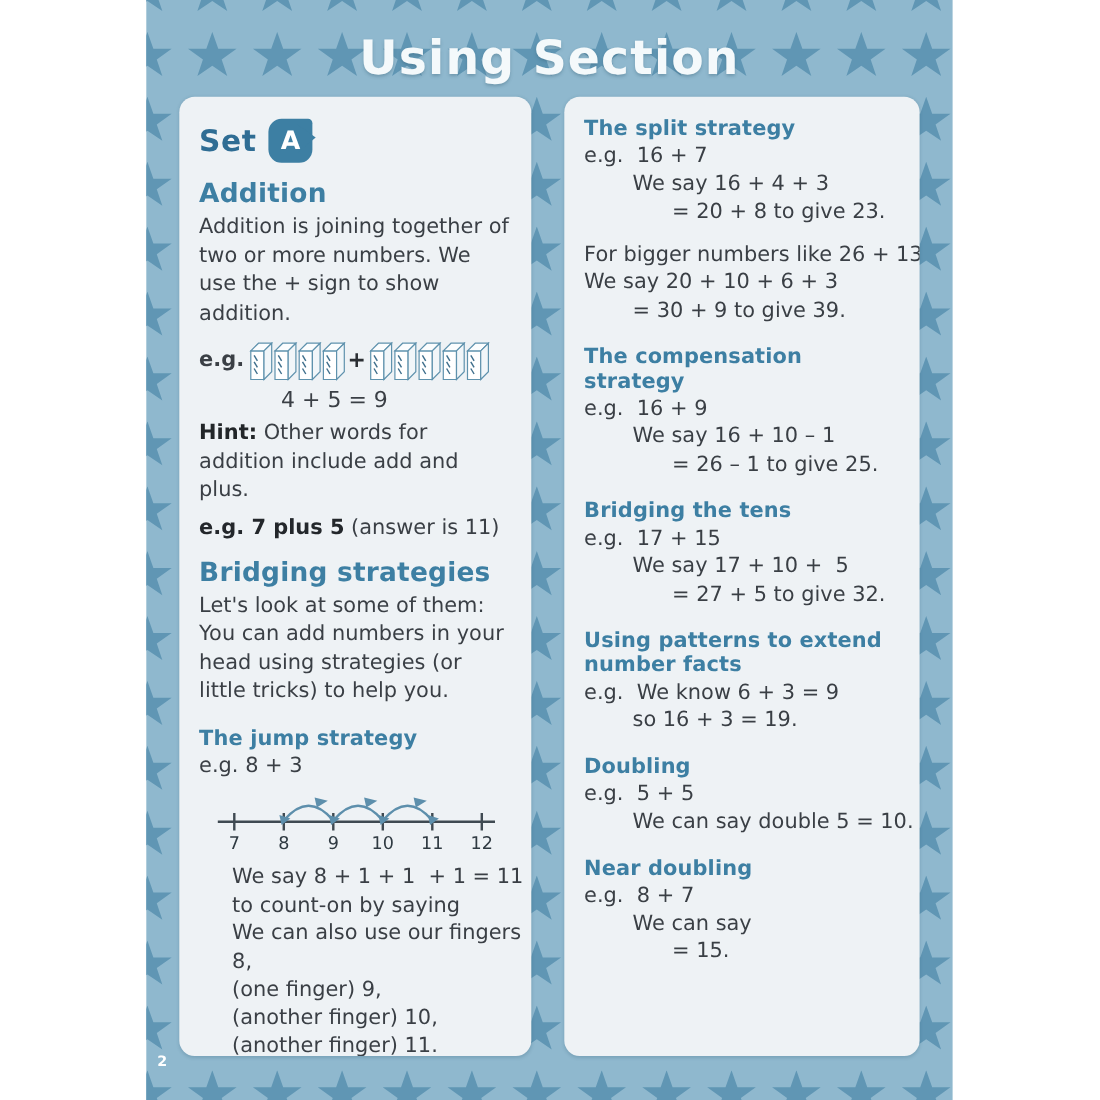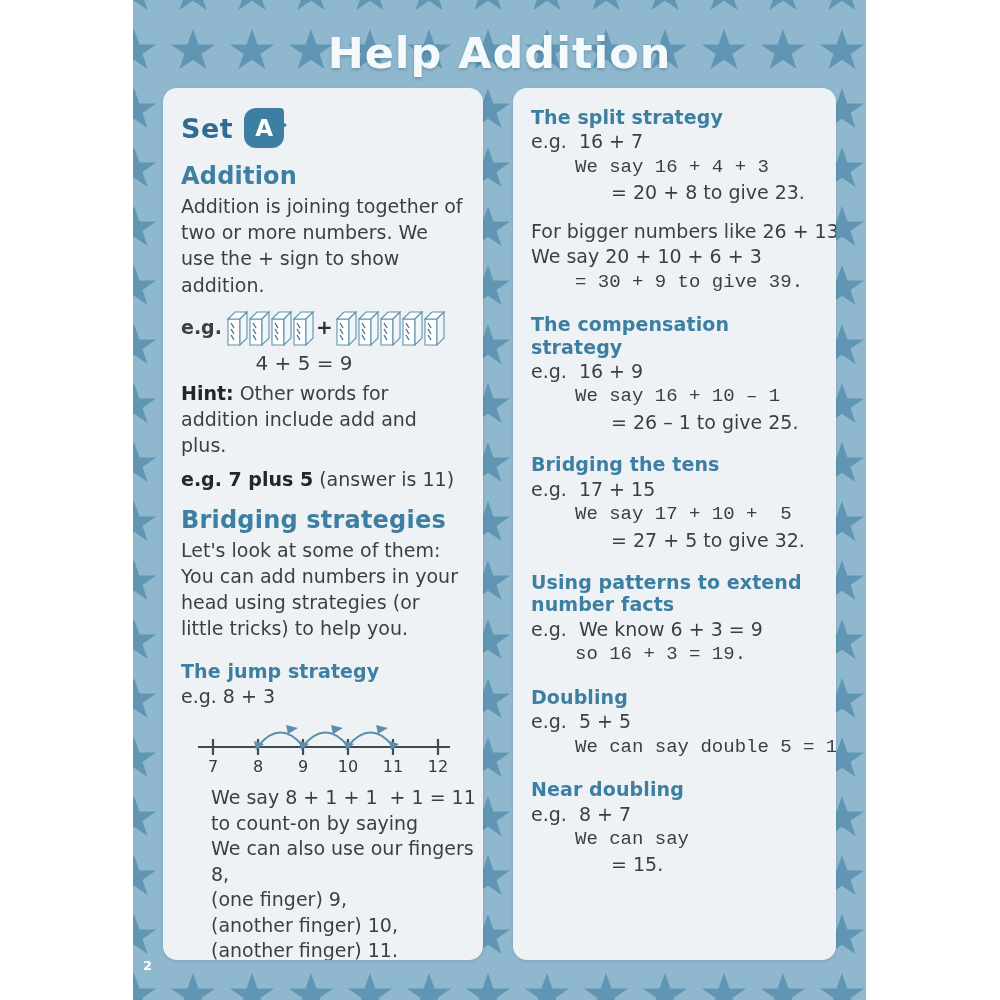--- a/index.html
+++ b/index.html
@@ -162,21 +162,21 @@
   .b { font-weight: bold; color: #222629; }
   .eg-bold { font-weight: bold; color: #23272b; }
 
   .eq-line {
     font-size: 19px;
     color: #3a3f45;
     line-height: 1.34;
     margin: 0;
     white-space: pre;
   }
-  .ind1 { padding-left: 44px; font-family: Liberation Mono, monospace; }
+  .ind1 { padding-left: 44px; }
   .ind2 { padding-left: 80px; }
   .ind-mid { padding-left: 30px; }
   .gap { height: 13px; }
   .gap-sm { height: 7px; }
 
   
   .blocks-row {
     display: flex;
     align-items: center;
     margin: 6px 0 0 0;
@@ -467,21 +467,21 @@
         <div class="star" style="left: 273px; top: 973px;"></div>
         <div class="star" style="left: 332px; top: 973px;"></div>
         <div class="star" style="left: 391px; top: 973px;"></div>
         <div class="star" style="left: 450px; top: 973px;"></div>
         <div class="star" style="left: 509px; top: 973px;"></div>
         <div class="star" style="left: 568px; top: 973px;"></div>
         <div class="star" style="left: 627px; top: 973px;"></div>
         <div class="star" style="left: 686px; top: 973px;"></div>
       </div>
 
-    <div id="title">Help Addition</div>
+    <div id="title">Using Section</div>
 
     <div class="card" id="card-left">
       <div class="card-inner">
 
         <div class="set-row">
           <span class="set-word">Set</span>
           <span class="set-badge">
             <span class="tri-round"></span>
             <span class="tip"></span>
             <span class="letter">A</span>

